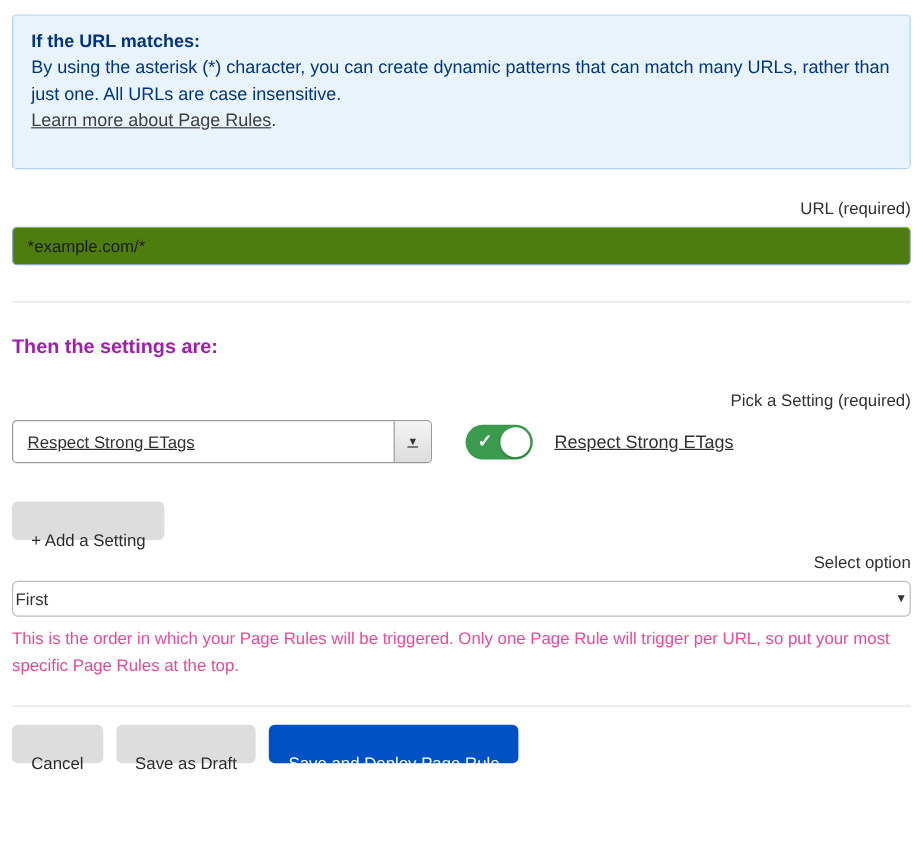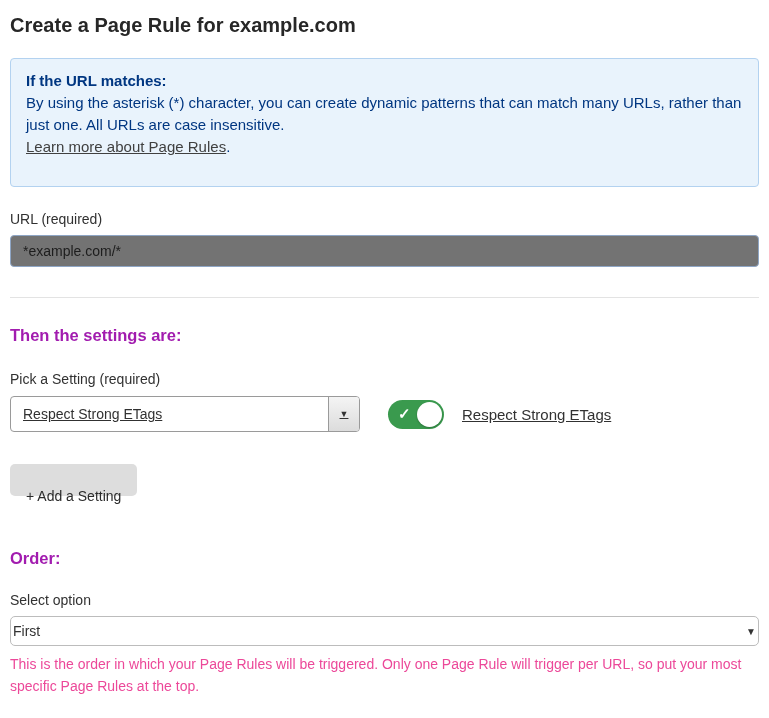--- a/index.html
+++ b/index.html
@@ -37,26 +37,27 @@
     text-decoration: underline;
     cursor: pointer;
   }
 
   
   .field-label {
     display: block;
     font-size: 14px;
     color: #313131;
     margin-bottom: 8px;
+    text-align: right;
   }
   .url-input {
     display: block;
     width: 100%;
     height: 32px;
-    background: #737373;
+    background: #4d7c0f;
     border: 1px solid #8fa6c5;
     border-radius: 4px;
     padding: 0 12px;
     font-size: 14px;
     font-family: "Liberation Sans", sans-serif;
     color: #1d1d1d;
     outline: none;
   }
 
   hr.divider {
@@ -202,21 +203,20 @@
     display: flex;
     align-items: center;
     gap: 11px;
   }
 </style>
 </head>
 <body>
 
 <div class="page">
 
-  <h1 class="page-title">Create a Page Rule for example.com</h1>
 
   <div class="info-box">
     <div class="info-heading">If the URL matches:</div>
     <div class="info-body">By using the asterisk (*) character, you can create dynamic patterns that can match many URLs, rather than just one. All URLs are case insensitive.</div>
     <div class="info-link-row"><a href="#" class="info-link">Learn more about Page Rules</a><span>.</span></div>
   </div>
 
   <div class="field">
     <label class="field-label">URL (required)</label>
     <input type="text" class="url-input" value="*example.com/*" style="">
@@ -237,21 +237,20 @@
       <button class="toggle">
         <span class="toggle-check">✓</span>
         <span class="toggle-knob"></span>
       </button>
       <span class="toggle-label">Respect Strong ETags</span>
     </div>
   </div>
 
   <button class="btn gray add-setting">+ Add a Setting</button>
 
-  <h2 class="section-heading order-heading">Order:</h2>
 
   <label class="field-label">Select option</label>
 
   <div class="order-select">
     <span>First</span>
     <span class="order-chevron">▼</span>
   </div>
 
   <p class="help-text">This is the order in which your Page Rules will be triggered. Only one Page Rule will trigger per URL, so put your most specific Page Rules at the top.</p>
 

